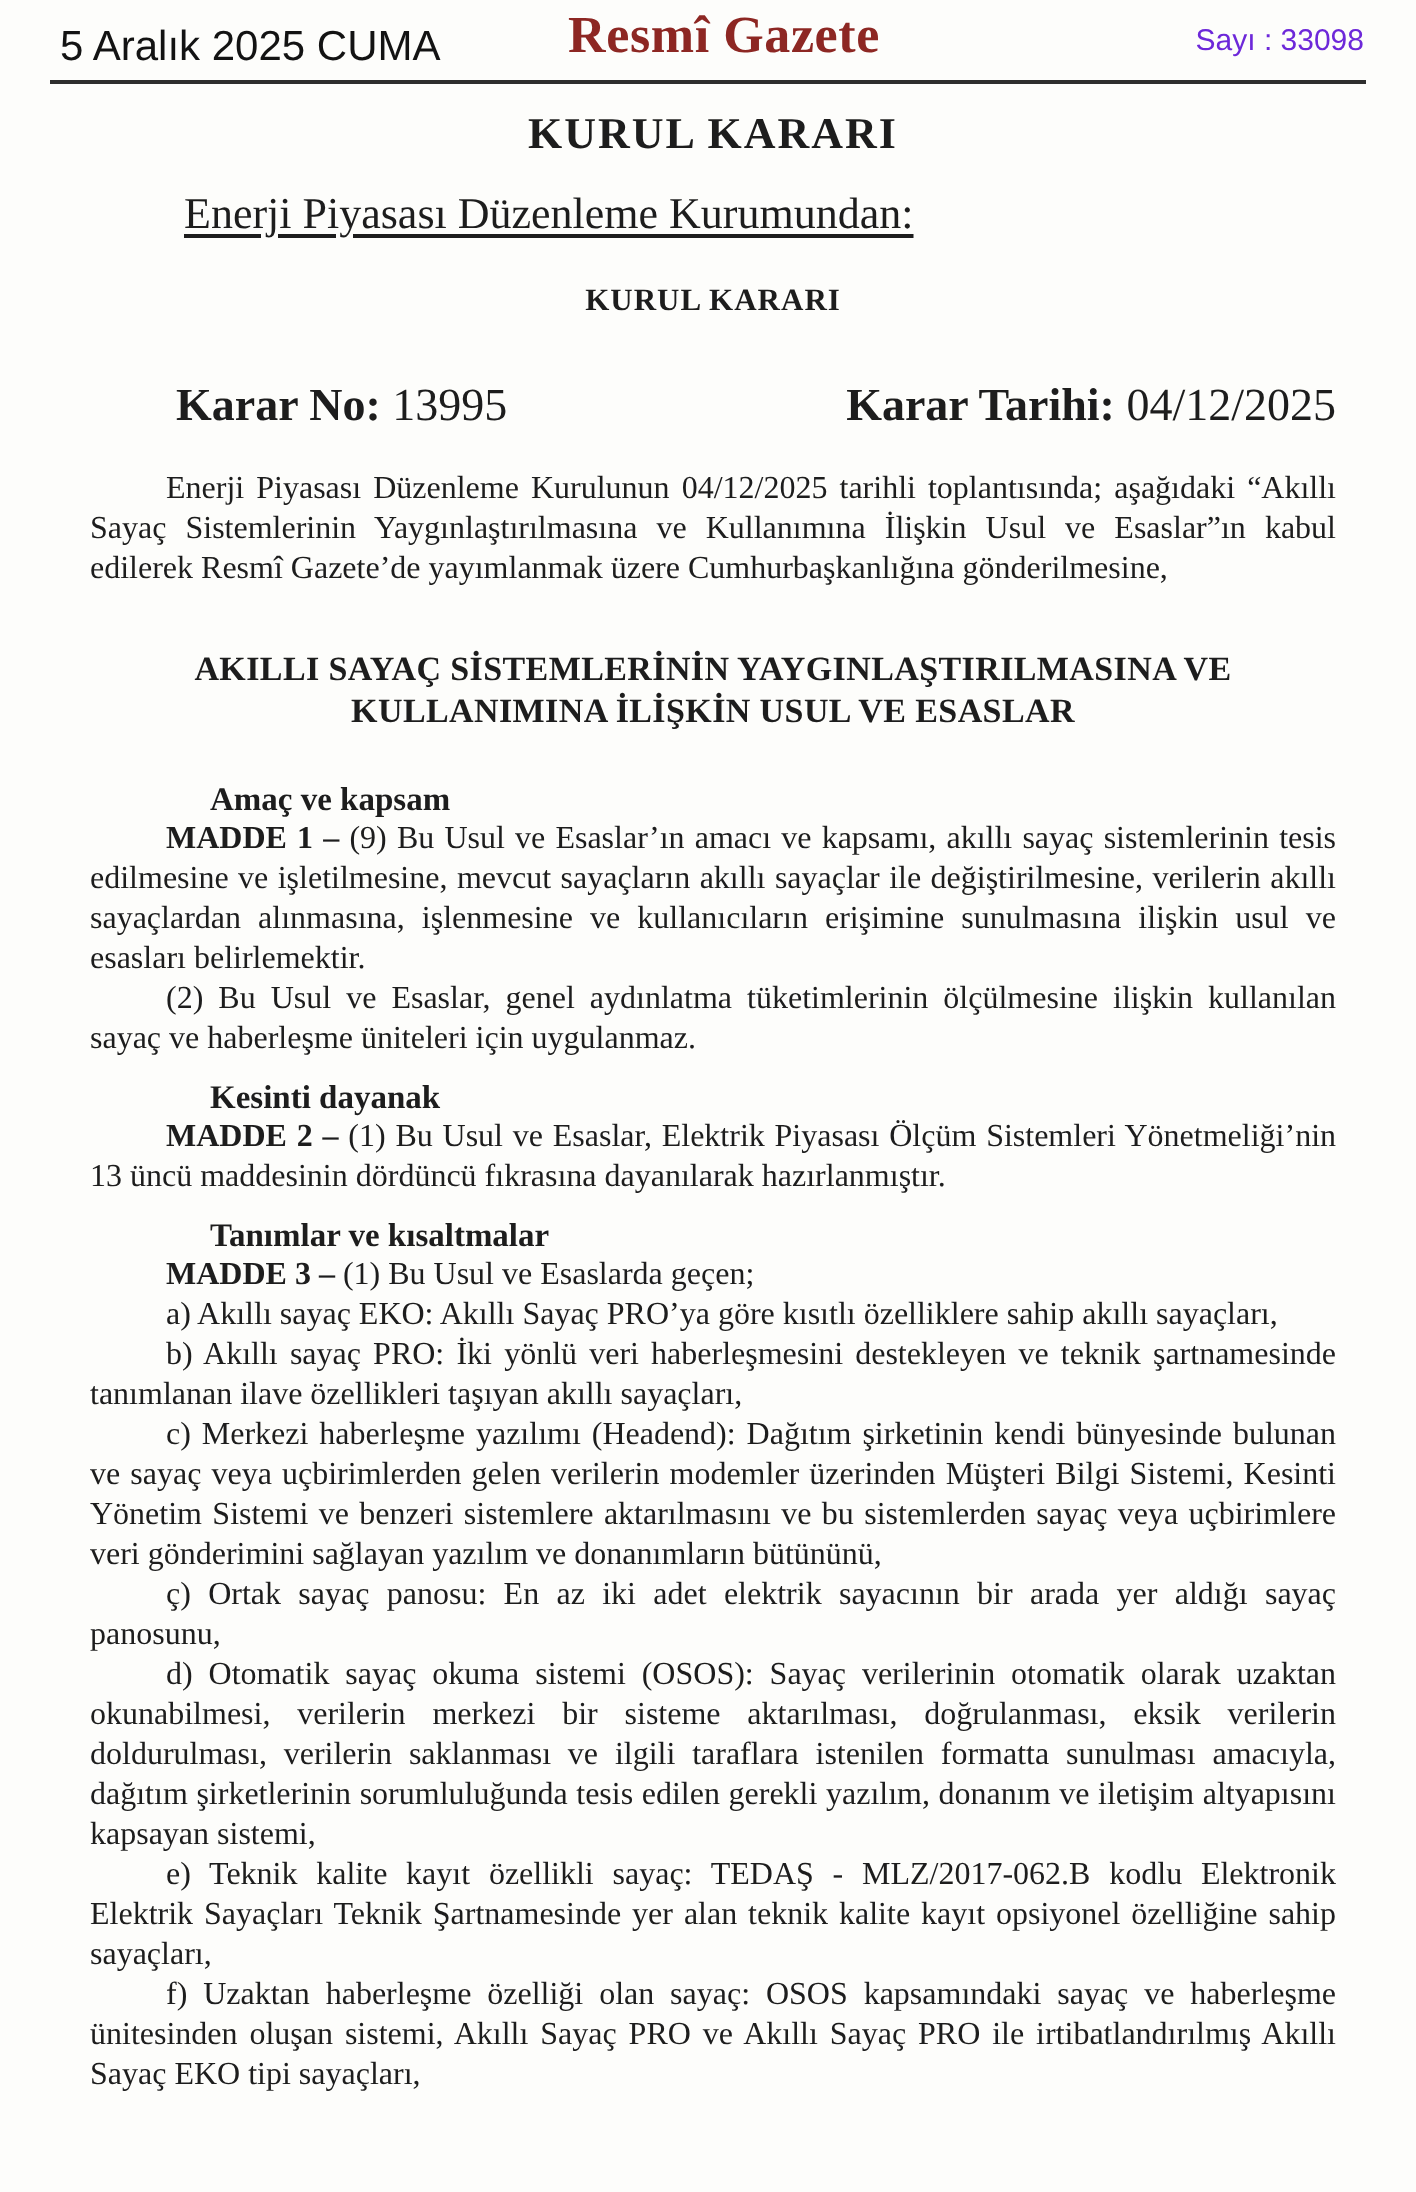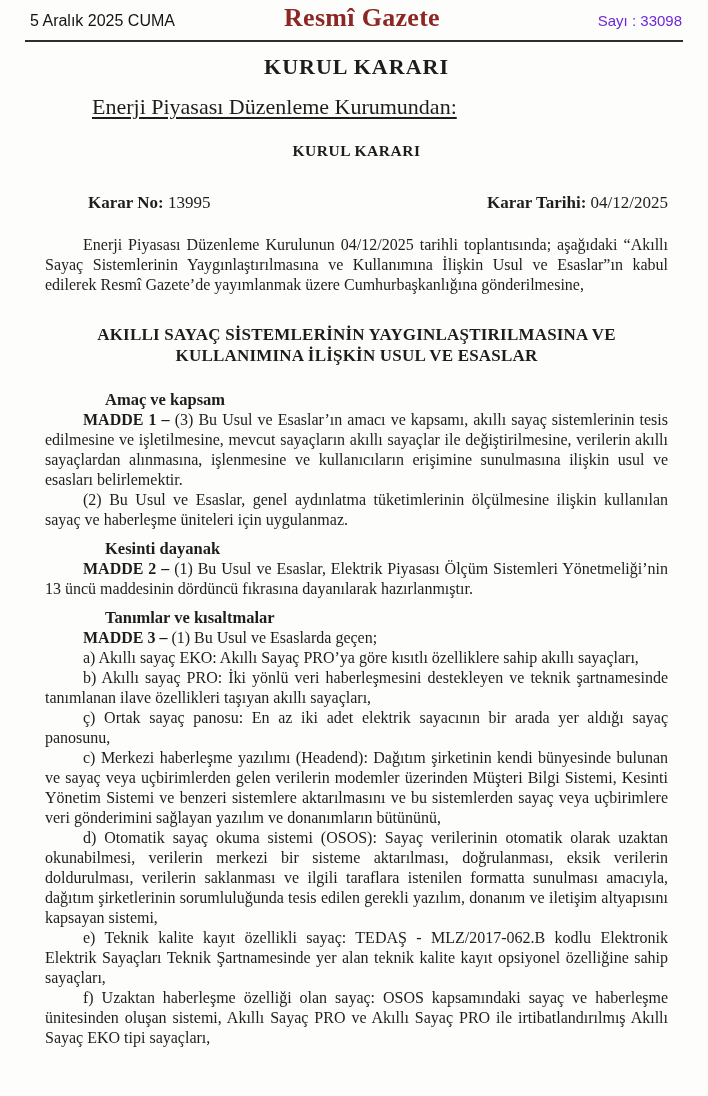--- a/index.html
+++ b/index.html
@@ -10,21 +10,21 @@
     font-family:"Liberation Serif", serif;
     overflow:hidden;
   }
   .page { width:708px; height:1096px; position:relative; }
 
   
   .masthead { position:relative; height:36px; }
   .m-date {
     position:absolute; left:30px; top:12px;
     font-family:"Liberation Sans", sans-serif;
-    font-size:16px; color:#131313; white-space:nowrap;
+    font-size:21px; color:#131313; white-space:nowrap;
   }
   .m-issue {
     position:absolute; right:26px; top:12px;
     font-family:"Liberation Sans", sans-serif;
     font-size:15px; color:#6d28d9; white-space:nowrap;
   }
   .m-title {
     position:absolute; left:16px; right:0; top:3px;
     text-align:center;
     font-weight:bold; font-size:26px; letter-spacing:0.3px;
@@ -47,21 +47,21 @@
   .authority {
     margin:20px 0 0 47px; font-size:22px; text-align:left;
   }
   .authority span { text-decoration:underline; text-underline-offset:3px; }
   .decision-title {
     margin:24px 0 0 0; text-align:center;
     font-weight:bold; font-size:15.5px; letter-spacing:0.5px;
   }
   .meta {
     display:flex; justify-content:space-between;
-    margin:32px 0 0 43px; font-size:17px; text-align:left;
+    margin:32px 0 0 43px; font-size:23px; text-align:left;
   }
   .meta b { font-weight:bold; }
   .para { margin:0; text-indent:38px; }
   .preamble { margin-top:22px; }
   .closing { margin:14px 0 0 0; text-indent:38px; text-align:left; }
   .reg-title {
     margin:29px 0 0 0; text-align:center;
     font-weight:bold; font-size:17px; line-height:21px; letter-spacing:0.2px;
   }
   .art-heading {
@@ -95,30 +95,30 @@
       <span><b>Karar No:</b> <span>13995</span></span>
       <span><b>Karar Tarihi:</b> <span>04/12/2025</span></span>
     </div>
 
     <p class="para preamble">Enerji Piyasası Düzenleme Kurulunun 04/12/2025 tarihli toplantısında; aşağıdaki “Akıllı Sayaç Sistemlerinin Yaygınlaştırılmasına ve Kullanımına İlişkin Usul ve Esaslar”ın kabul edilerek Resmî Gazete’de yayımlanmak üzere Cumhurbaşkanlığına gönderilmesine,</p>
 
 
     <p class="reg-title"><span>AKILLI SAYAÇ SİSTEMLERİNİN YAYGINLAŞTIRILMASINA VE</span><br><span>KULLANIMINA İLİŞKİN USUL VE ESASLAR</span></p>
 
     <p class="art-heading first">Amaç ve kapsam</p>
-    <p class="para"><span class="lead">MADDE 1 –</span> <span>(3) Bu Usul ve Esaslar’ın amacı ve kapsamı, akıllı sayaç sistemlerinin tesis edilmesine ve işletilmesine, mevcut sayaçların akıllı sayaçlar ile değiştirilmesine, verilerin akıllı sayaçlardan alınmasına, işlenmesine ve kullanıcıların erişimine sunulmasına ilişkin usul ve esasları belirlemektir.</span></p>
+    <p class="para"><span class="lead">MADDE 1 –</span> <span>(9) Bu Usul ve Esaslar’ın amacı ve kapsamı, akıllı sayaç sistemlerinin tesis edilmesine ve işletilmesine, mevcut sayaçların akıllı sayaçlar ile değiştirilmesine, verilerin akıllı sayaçlardan alınmasına, işlenmesine ve kullanıcıların erişimine sunulmasına ilişkin usul ve esasları belirlemektir.</span></p>
     <p class="para"><span class="lead"></span> <span>(2) Bu Usul ve Esaslar, genel aydınlatma tüketimlerinin ölçülmesine ilişkin kullanılan sayaç ve haberleşme üniteleri için uygulanmaz.</span></p>
 
     <p class="art-heading">Kesinti dayanak</p>
     <p class="para"><span class="lead">MADDE 2 –</span> <span>(1) Bu Usul ve Esaslar, Elektrik Piyasası Ölçüm Sistemleri Yönetmeliği’nin 13 üncü maddesinin dördüncü fıkrasına dayanılarak hazırlanmıştır.</span></p>
 
     <p class="art-heading">Tanımlar ve kısaltmalar</p>
     <p class="para"><span class="lead">MADDE 3 –</span> <span>(1) Bu Usul ve Esaslarda geçen;</span></p>
     <p class="para"><span class="lead"></span> <span>a) Akıllı sayaç EKO: Akıllı Sayaç PRO’ya göre kısıtlı özelliklere sahip akıllı sayaçları,</span></p>
     <p class="para"><span class="lead"></span> <span>b) Akıllı sayaç PRO: İki yönlü veri haberleşmesini destekleyen ve teknik şartnamesinde tanımlanan ilave özellikleri taşıyan akıllı sayaçları,</span></p>
+    <p class="para"><span class="lead"></span> <span>c) Merkezi haberleşme yazılımı (Headend): Dağıtım şirketinin kendi bünyesinde bulunan ve sayaç veya uçbirimlerden gelen verilerin modemler üzerinden Müşteri Bilgi Sistemi, Kesinti Yönetim Sistemi ve benzeri sistemlere aktarılmasını ve bu sistemlerden sayaç veya uçbirimlere veri gönderimini sağlayan yazılım ve donanımların bütününü,</span></p>
     <p class="para"><span class="lead"></span> <span>ç) Ortak sayaç panosu: En az iki adet elektrik sayacının bir arada yer aldığı sayaç panosunu,</span></p>
-    <p class="para"><span class="lead"></span> <span>c) Merkezi haberleşme yazılımı (Headend): Dağıtım şirketinin kendi bünyesinde bulunan ve sayaç veya uçbirimlerden gelen verilerin modemler üzerinden Müşteri Bilgi Sistemi, Kesinti Yönetim Sistemi ve benzeri sistemlere aktarılmasını ve bu sistemlerden sayaç veya uçbirimlere veri gönderimini sağlayan yazılım ve donanımların bütününü,</span></p>
     <p class="para"><span class="lead"></span> <span>d) Otomatik sayaç okuma sistemi (OSOS): Sayaç verilerinin otomatik olarak uzaktan okunabilmesi, verilerin merkezi bir sisteme aktarılması, doğrulanması, eksik verilerin doldurulması, verilerin saklanması ve ilgili taraflara istenilen formatta sunulması amacıyla, dağıtım şirketlerinin sorumluluğunda tesis edilen gerekli yazılım, donanım ve iletişim altyapısını kapsayan sistemi,</span></p>
     <p class="para"><span class="lead"></span> <span>e) Teknik kalite kayıt özellikli sayaç: TEDAŞ - MLZ/2017-062.B kodlu Elektronik Elektrik Sayaçları Teknik Şartnamesinde yer alan teknik kalite kayıt opsiyonel özelliğine sahip sayaçları,</span></p>
     <p class="para"><span class="lead"></span> <span>f) Uzaktan haberleşme özelliği olan sayaç: OSOS kapsamındaki sayaç ve haberleşme ünitesinden oluşan sistemi, Akıllı Sayaç PRO ve Akıllı Sayaç PRO ile irtibatlandırılmış Akıllı Sayaç EKO tipi sayaçları,</span></p>
 
   </main>
 </div>
 
 </body></html>

